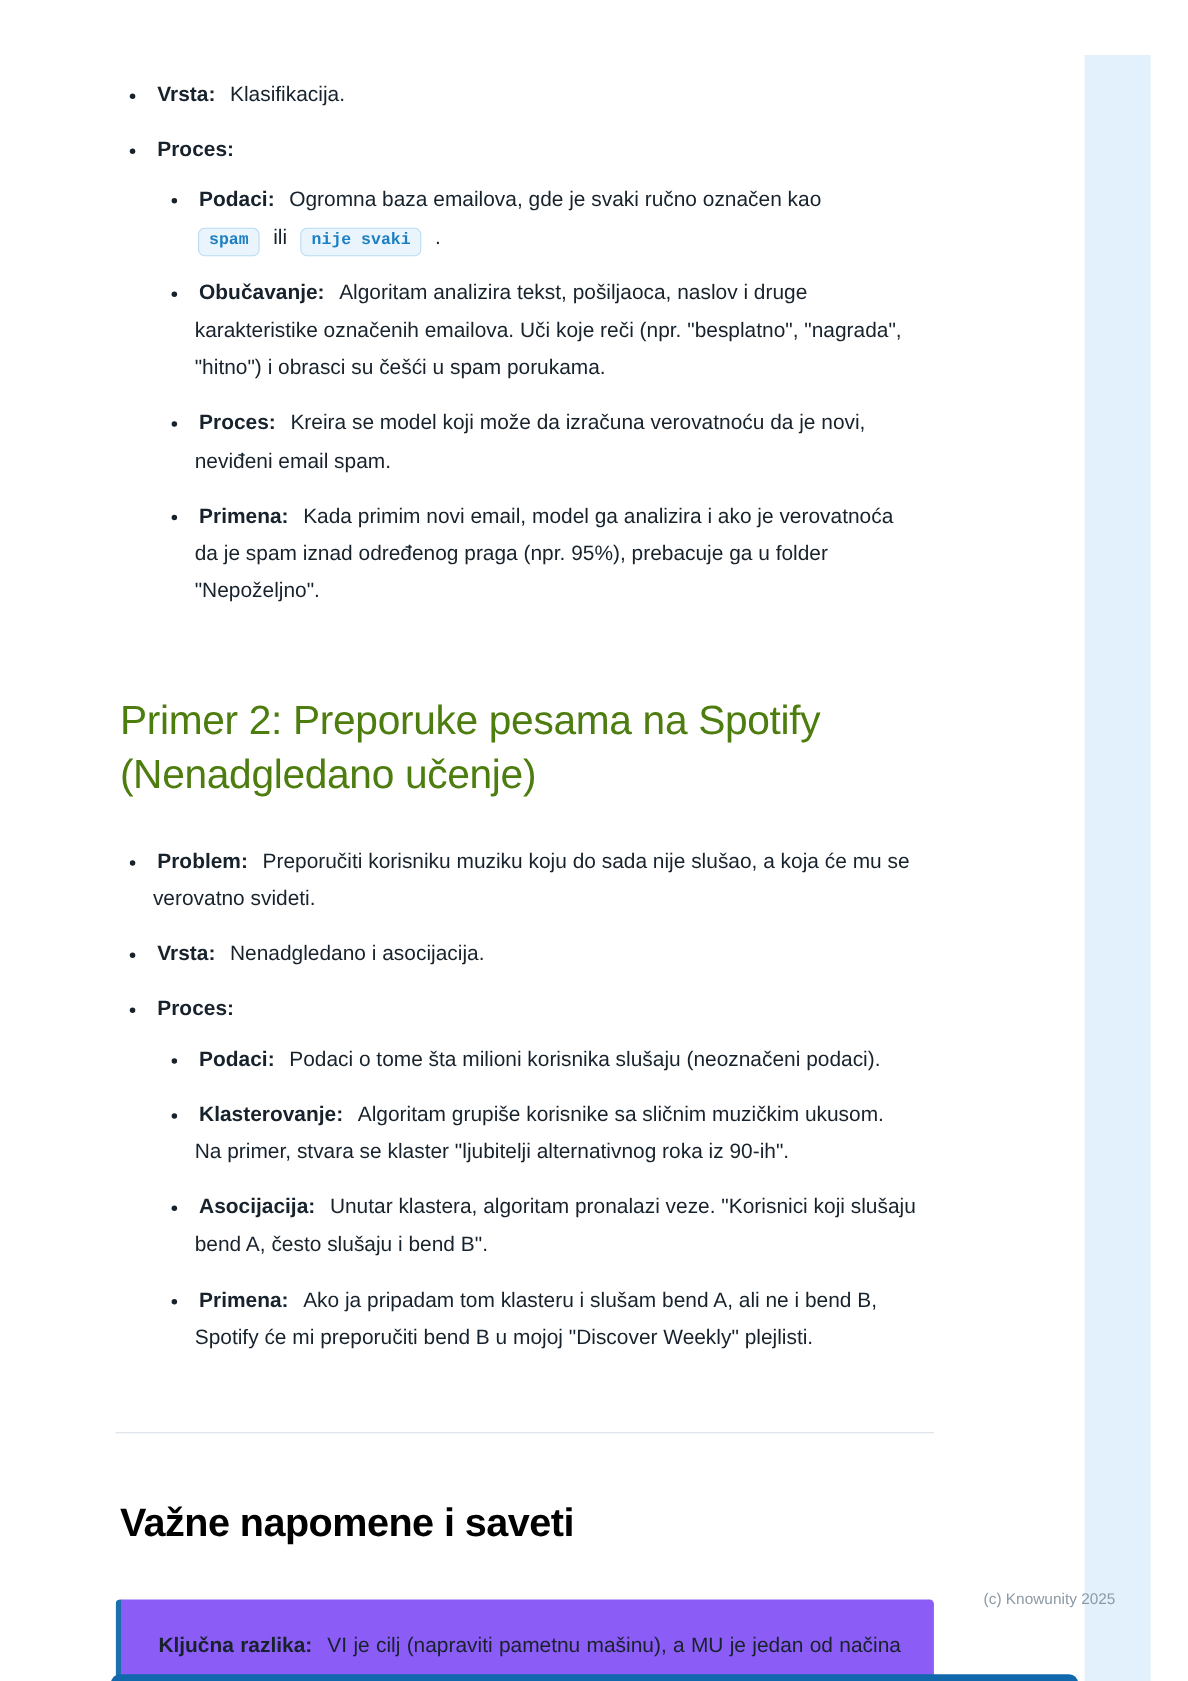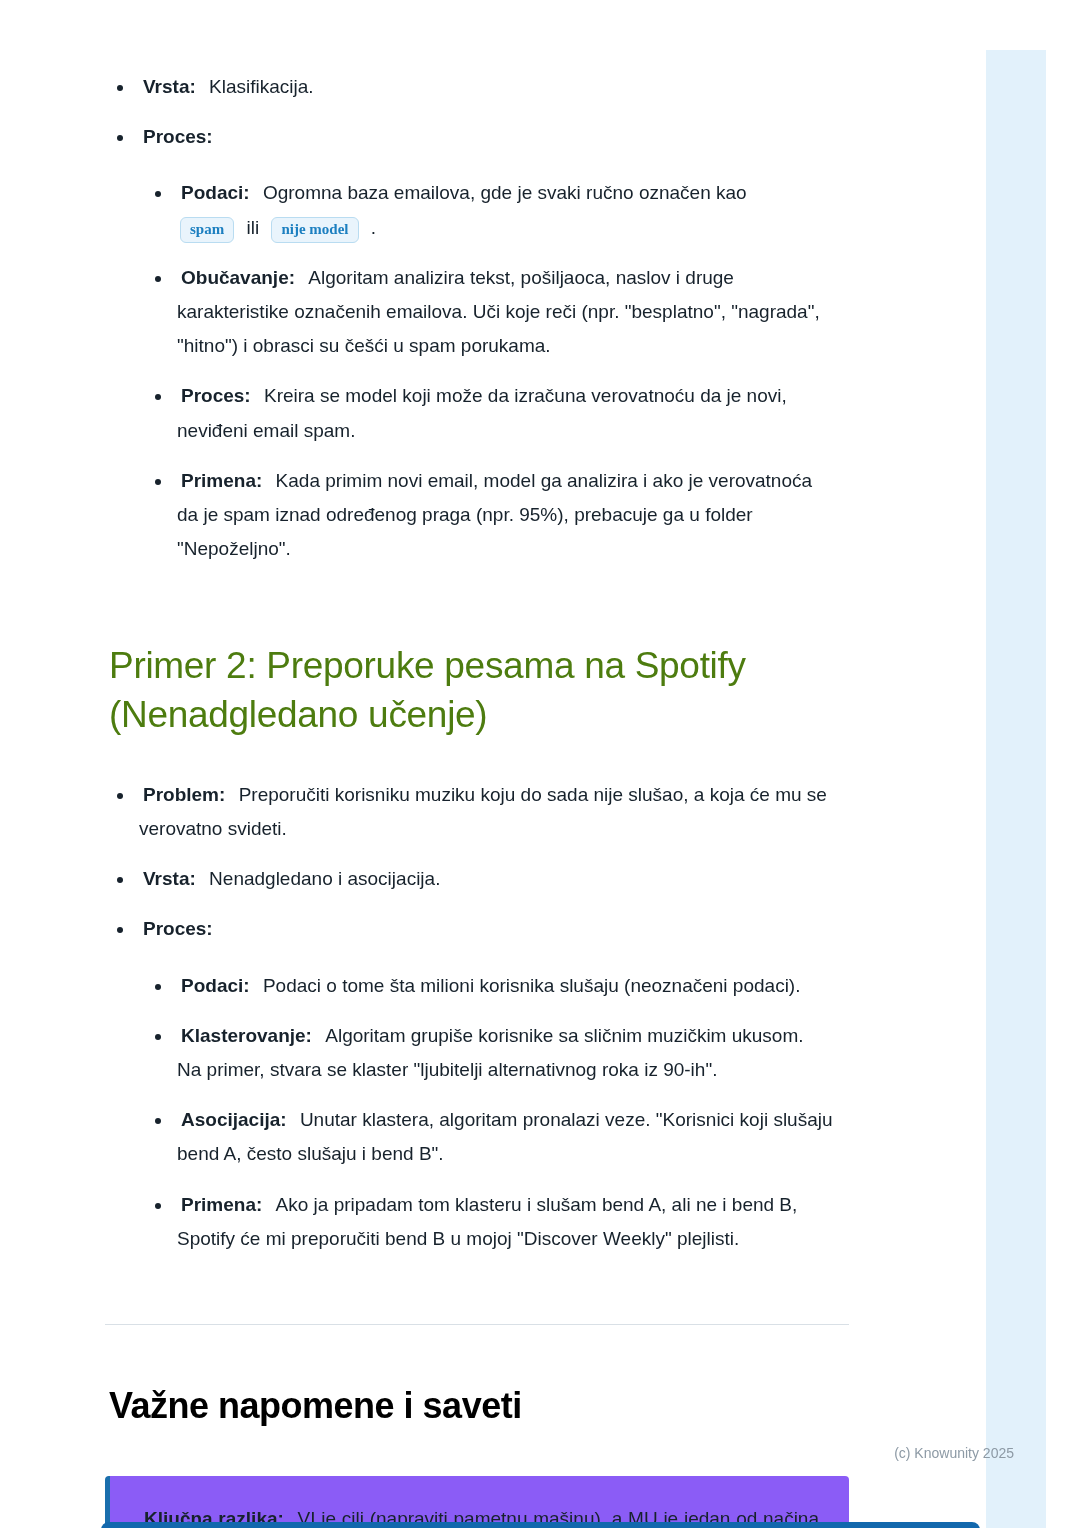--- a/index.html
+++ b/index.html
@@ -12,26 +12,26 @@
   .scroll-strip {
     position:absolute; top:42px; left:978px; width:60px; height:1486px;
     background:#e2f1fb;
   }
   .content {
     position:absolute; left:93px; top:50px; width:752px;
     color:#17222c; font-size:19px; line-height:1.8;
   }
   ul.l1 { list-style:disc; padding-left:30px; }
   ul.l1 > li { margin-bottom:8px; }
-  ul.l2 { list-style:disc; padding-left:34px; margin-top:14px; }
+  ul.l2 { list-style:disc; padding-left:34px; margin-top:3px; }
   ul.l2 > li { margin-bottom:8px; }
   li::marker { color:#17222c; }
   b.lbl { font-weight:bold; }
   .code {
-    font-family:Liberation Serif, serif;
+    font-family:Liberation Mono, monospace;
     font-size:15px; font-weight:bold; color:#1c7fc0;
     background:#e9f4fc; border:1px solid #b9dcf1; border-radius:6px;
     padding:1px 9px 3px; margin:0 3px; white-space:nowrap;
     display:inline-block; line-height:1.35; vertical-align:baseline;
   }
   h2.sec {
     color:#4d7c0f; font-size:37px; line-height:1.32;
     margin:40px 0 26px; letter-spacing:-0.3px; font-weight:normal;
   }
   h1.main {
@@ -67,21 +67,21 @@
         <span>Klasifikacija.</span>
       </li>
       <li>
         <b class="lbl">Proces:</b>
         <ul class="l2">
           <li>
             <b class="lbl">Podaci:</b>
             <span>Ogromna baza emailova, gde je svaki ručno označen kao</span><br>
             <span class="code">spam</span>
             <span>ili</span>
-            <span class="code">nije model</span>
+            <span class="code">nije svaki</span>
             <span>.</span>
           </li>
           <li>
             <b class="lbl">Obučavanje:</b>
             <span>Algoritam analizira tekst, pošiljaoca, naslov i druge karakteristike označenih emailova. Uči koje reči (npr. "besplatno", "nagrada", "hitno") i obrasci su češći u spam porukama.</span>
           </li>
           <li>
             <b class="lbl">Proces:</b>
             <span>Kreira se model koji može da izračuna verovatnoću da je novi, neviđeni email spam.</span>
           </li>

